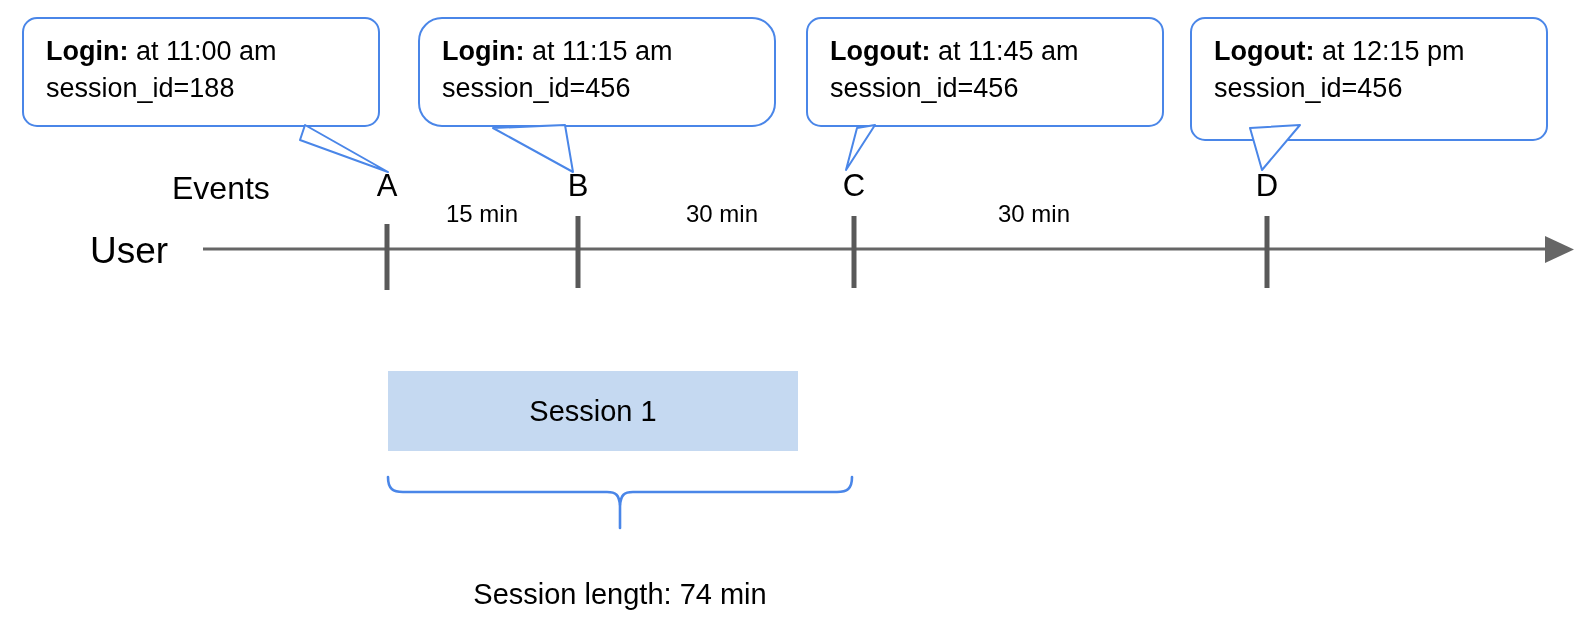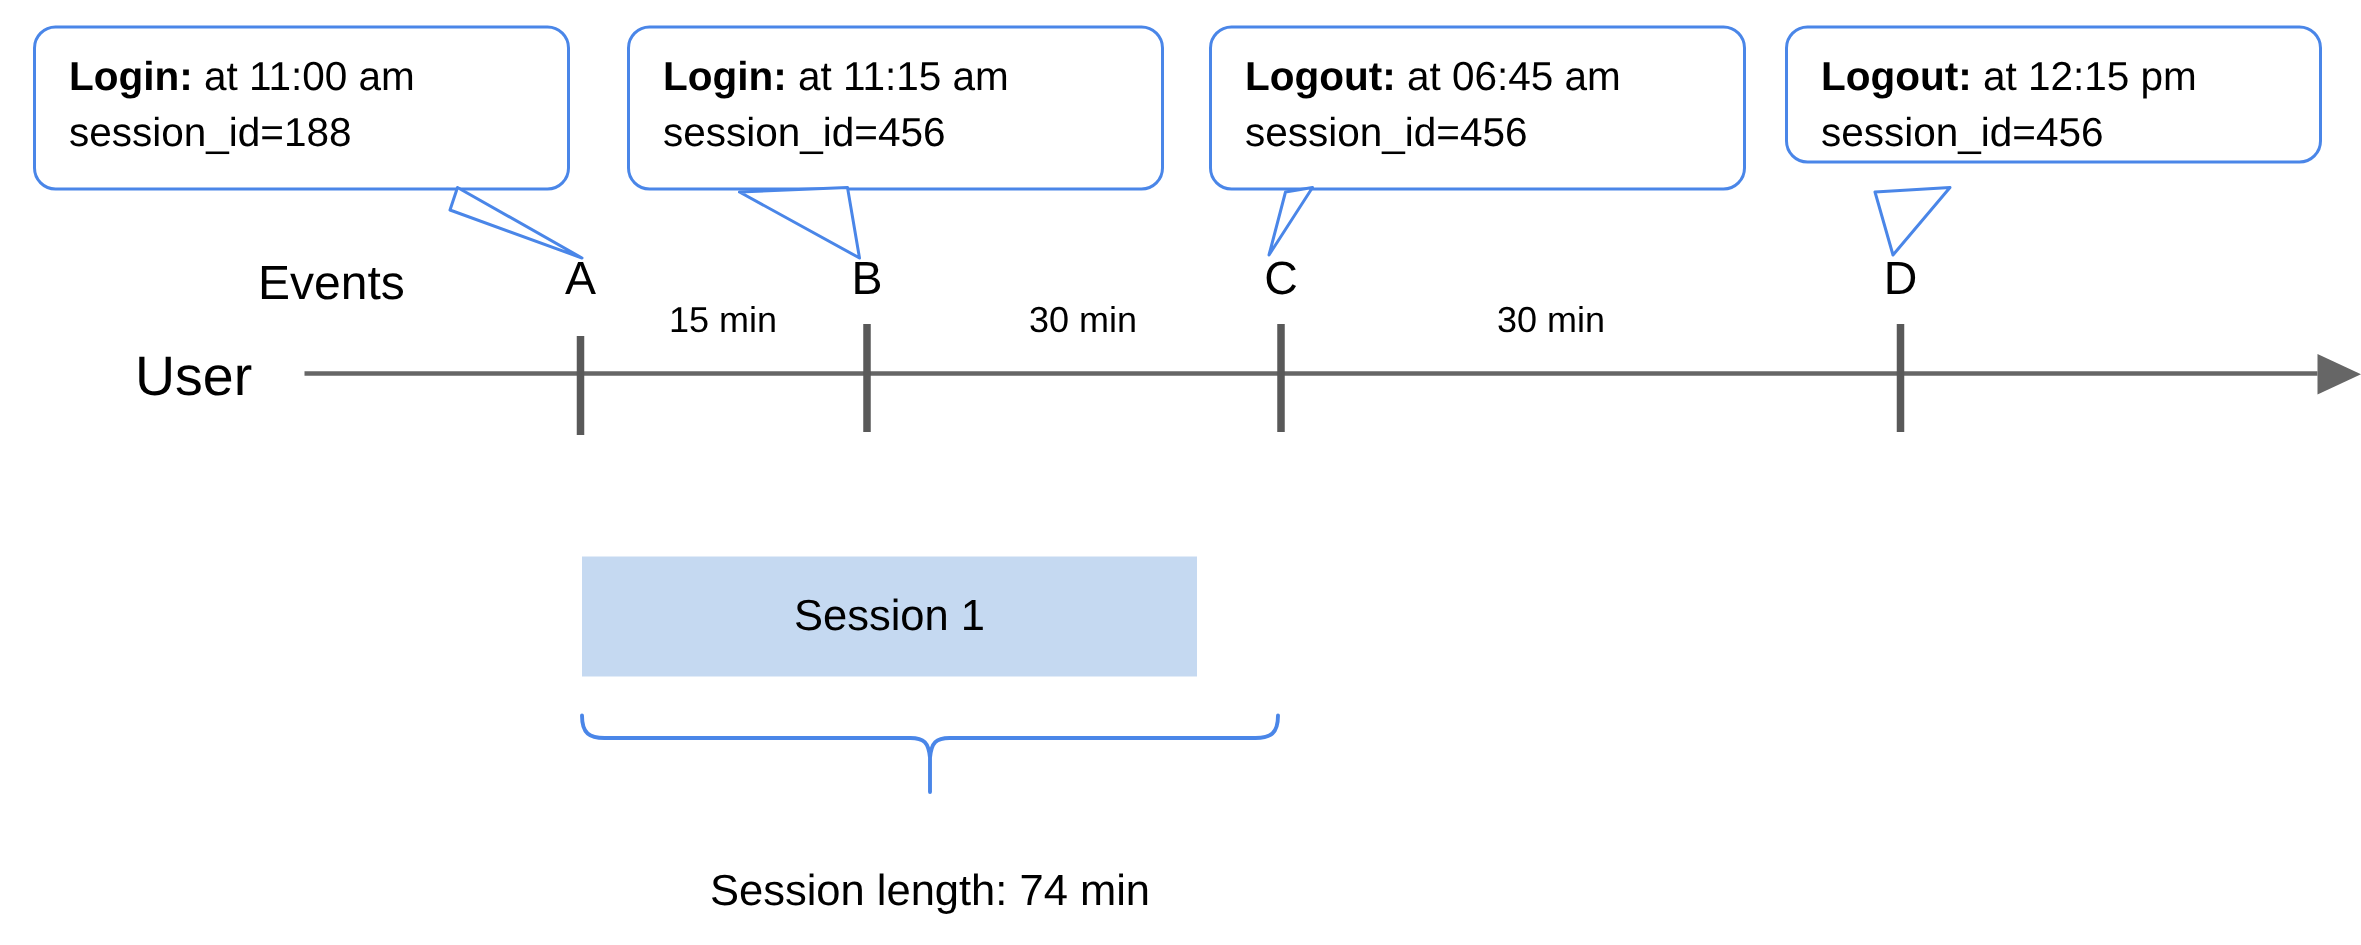--- a/index.html
+++ b/index.html
@@ -99,31 +99,31 @@
 </head>
 <body>
 
 <div id="canvas">
 
   <div class="bubble" style="left:22px; top:17px; width:358px; height:110px;">
     <span class="ev-label">Login:</span><span> at 11:00 am</span>
     <span class="line2">session_id=188</span>
   </div>
 
-  <div class="bubble" style="left:418px; top:17px; width:358px; height:110px;">
+  <div class="bubble" style="left:418px; top:17px; width:358px; height:110px;border-radius:24px;">
     <span class="ev-label">Login:</span><span> at 11:15 am</span>
     <span class="line2">session_id=456</span>
   </div>
 
   <div class="bubble" style="left:806px; top:17px; width:358px; height:110px;">
-    <span class="ev-label">Logout:</span><span> at 06:45 am</span>
+    <span class="ev-label">Logout:</span><span> at 11:45 am</span>
     <span class="line2">session_id=456</span>
   </div>
 
-  <div class="bubble" style="left:1190px; top:17px; width:358px; height:92px;">
+  <div class="bubble" style="left:1190px; top:17px; width:358px; height:124px;">
     <span class="ev-label">Logout:</span><span> at 12:15 pm</span>
     <span class="line2">session_id=456</span>
   </div>
 
   <svg class="layer" viewBox="0 0 1574 630" xmlns="http://www.w3.org/2000/svg">
 
     <g>
       <path d="M 305 125 L 388 172 L 300 140 Z" fill="#ffffff" stroke="#4a86e8" stroke-width="2" stroke-linejoin="round"></path>
     </g>
     <g>

